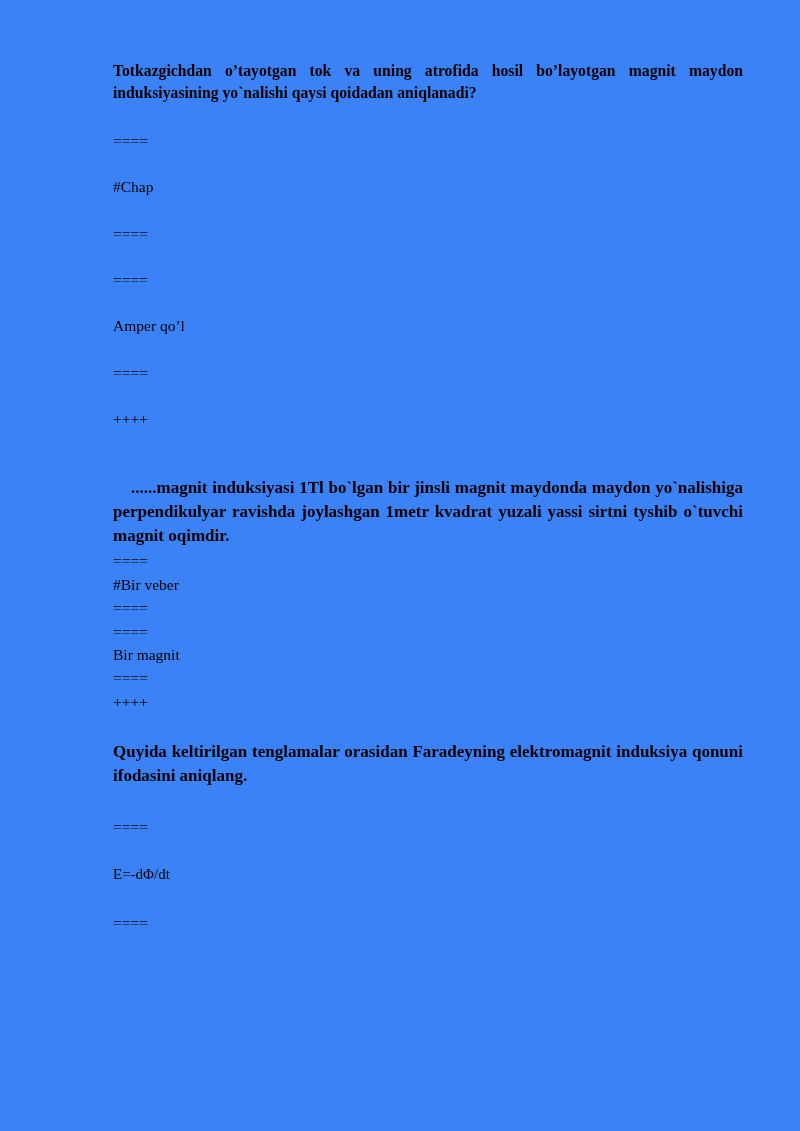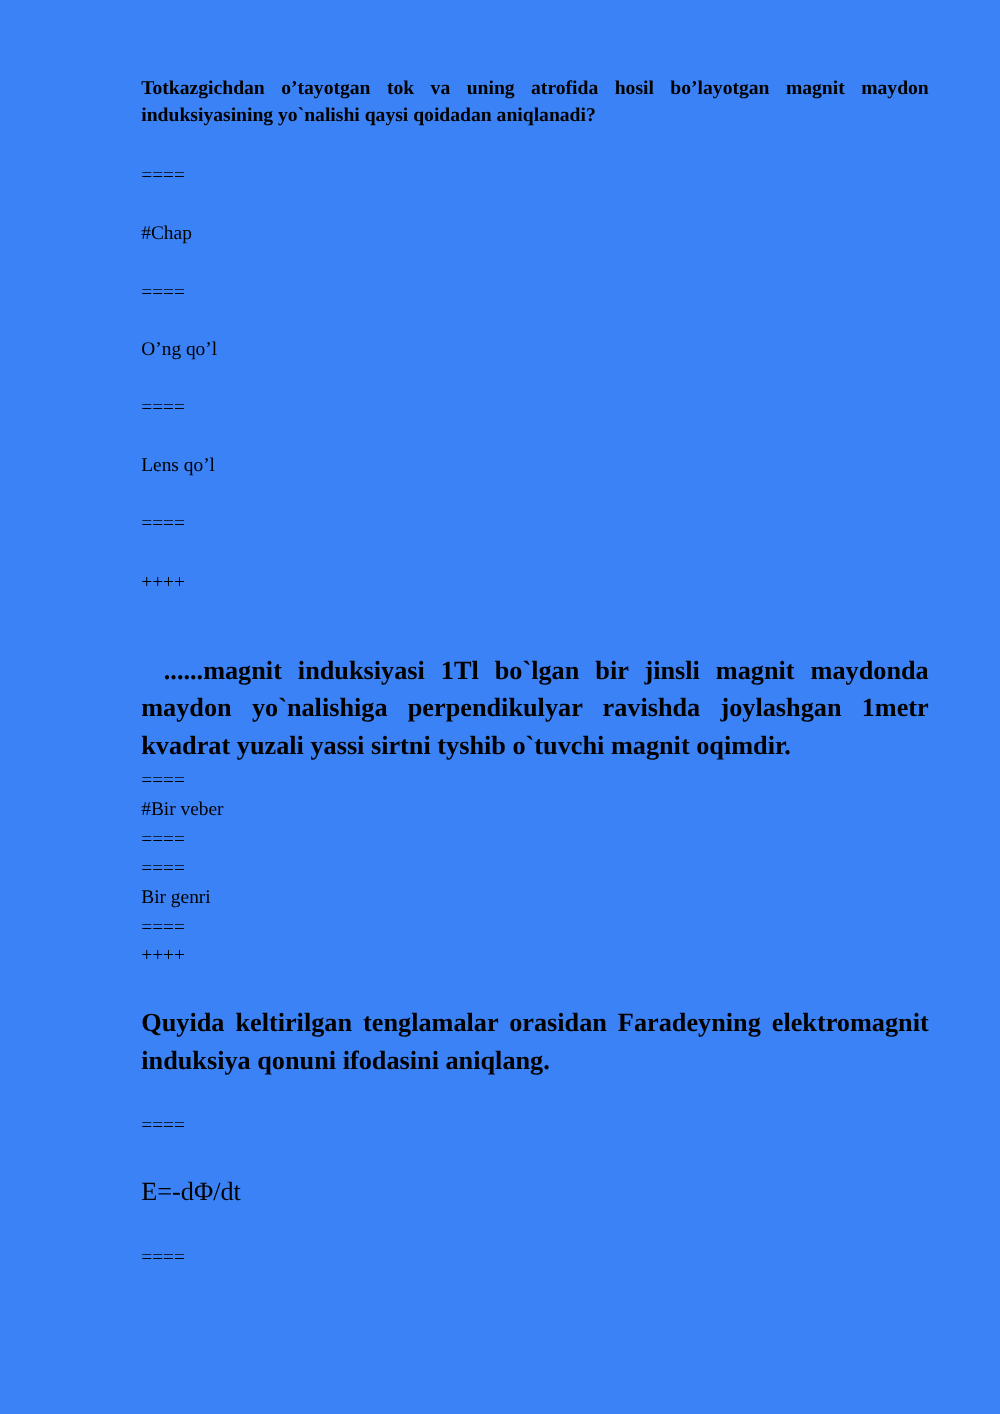--- a/index.html
+++ b/index.html
@@ -44,56 +44,55 @@
   .block-1 > *:last-child { margin-bottom: 0; }
   .gap-big { height: 46px; }
   .gap-mid { height: 28px; }
   .block-2 > * { margin-bottom: 3px; }
   .block-2 > *:last-child { margin-bottom: 0; }
   .just-bold {
     font-weight: bold;
     text-align: justify;
     text-justify: inter-word;
     line-height: 1.42;
-    font-size: 21px;
+    font-size: 17px;
   }
   .indent-lead {
     text-indent: 18px;
   }
   .formula {
-    font-size: 21px;
+    font-size: 15px;
   }
 </style>
 </head>
 <body>
 
 <div class="page">
   <div class="doc-body">
 
     <div class="block-1">
       <p class="q-head">Totkazgichdan o’tayotgan tok va uning atrofida hosil bo’layotgan magnit maydon induksiyasining  yo`nalishi qaysi qoidadan aniqlanadi?</p>
       <p class="sep">====</p>
       <p>#Chap</p>
       <p class="sep">====</p>
-      <p>O’ng qo’l</p>
       <p class="sep">====</p>
-      <p>Lens  qo’l</p>
+      <p>Amper  qo’l</p>
       <p class="sep">====</p>
       <p class="sep">++++</p>
     </div>
 
     <div class="gap-big"></div>
 
     <div class="block-2">
       <p class="just-bold indent-lead">......magnit induksiyasi 1Tl bo`lgan bir jinsli magnit maydonda maydon yo`nalishiga perpendikulyar ravishda joylashgan 1metr kvadrat  yuzali yassi sirtni tyshib o`tuvchi magnit oqimdir.</p>
       <p class="sep">====</p>
       <p>#Bir veber</p>
       <p class="sep">====</p>
       <p class="sep">====</p>
-      <p>Bir genri</p>
+      <p>Bir magnit</p>
       <p class="sep">====</p>
       <p class="sep">++++</p>
     </div>
 
     <div class="gap-mid"></div>
 
     <div class="block-3">
       <p class="just-bold">Quyida keltirilgan tenglamalar orasidan Faradeyning   elektromagnit induksiya qonuni ifodasini  aniqlang.</p>
       <div class="gap-mid"></div>
       <p class="sep">====</p>

